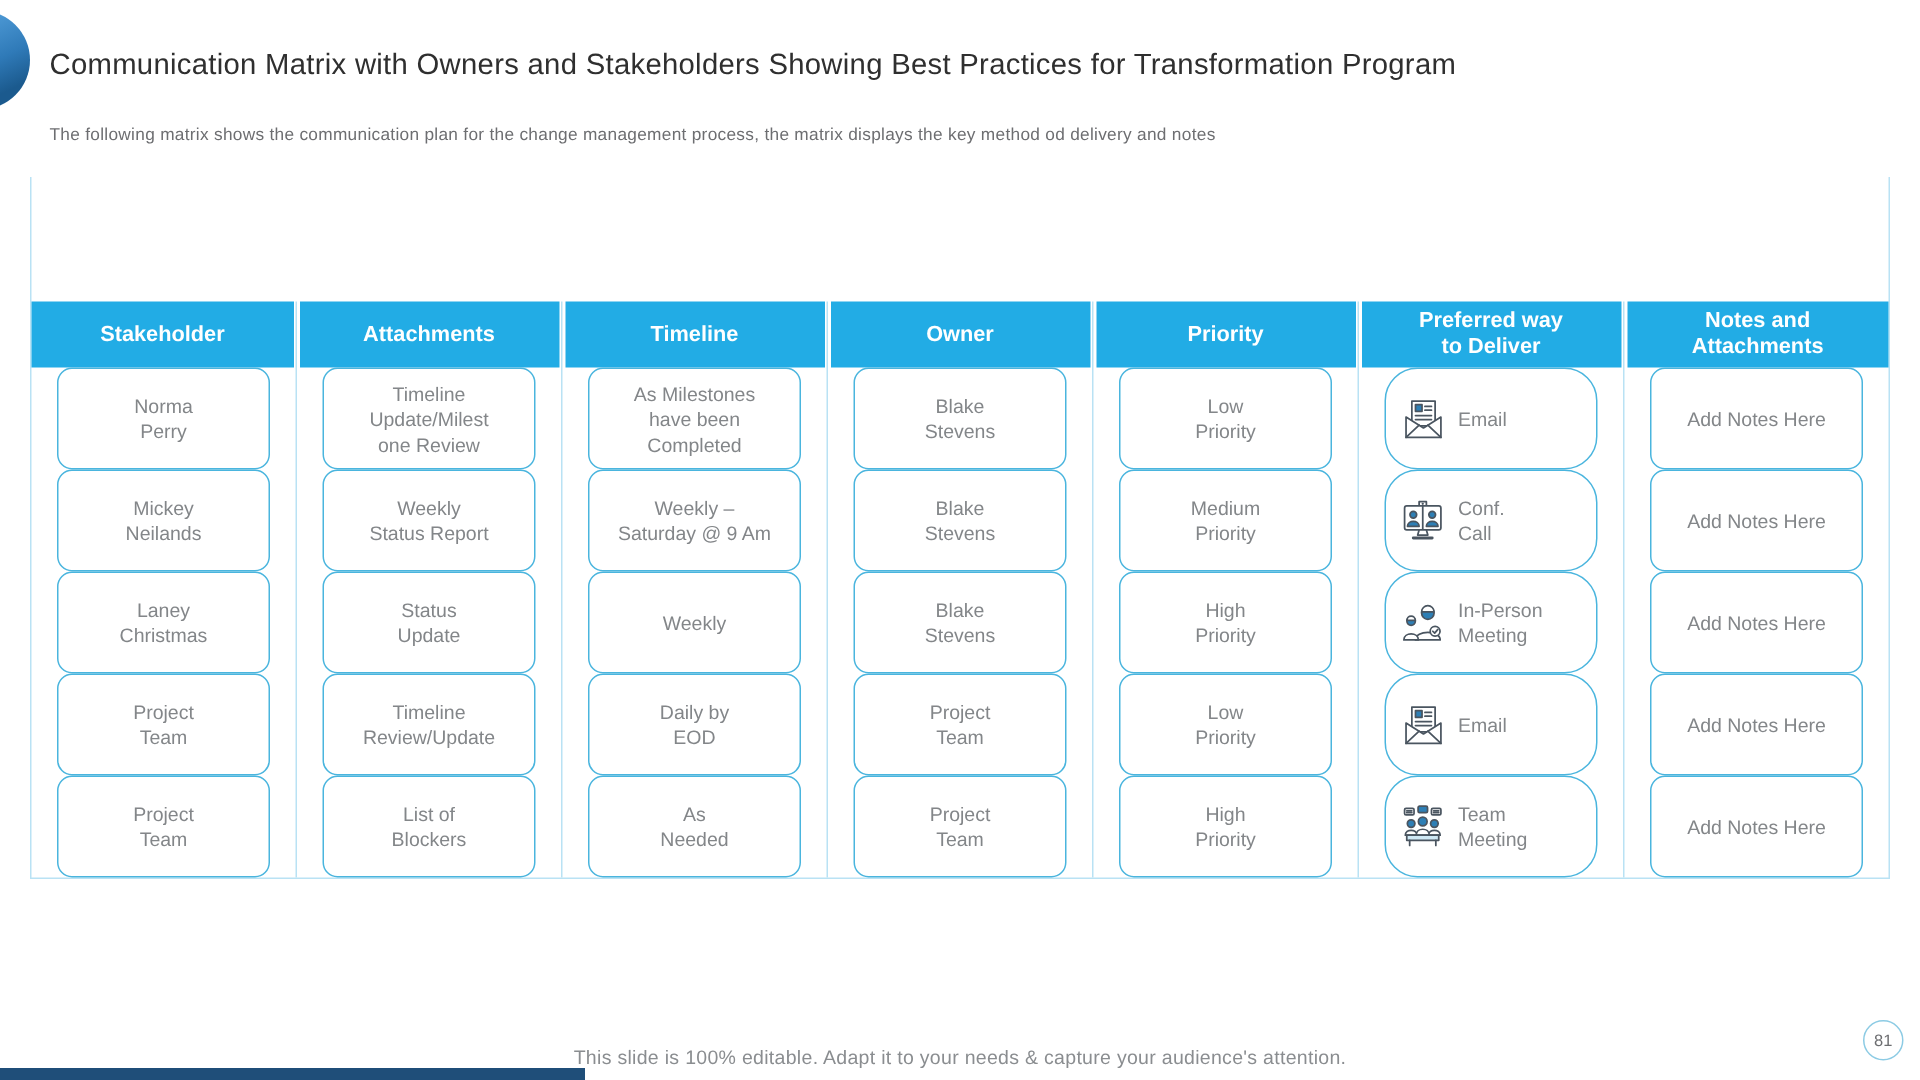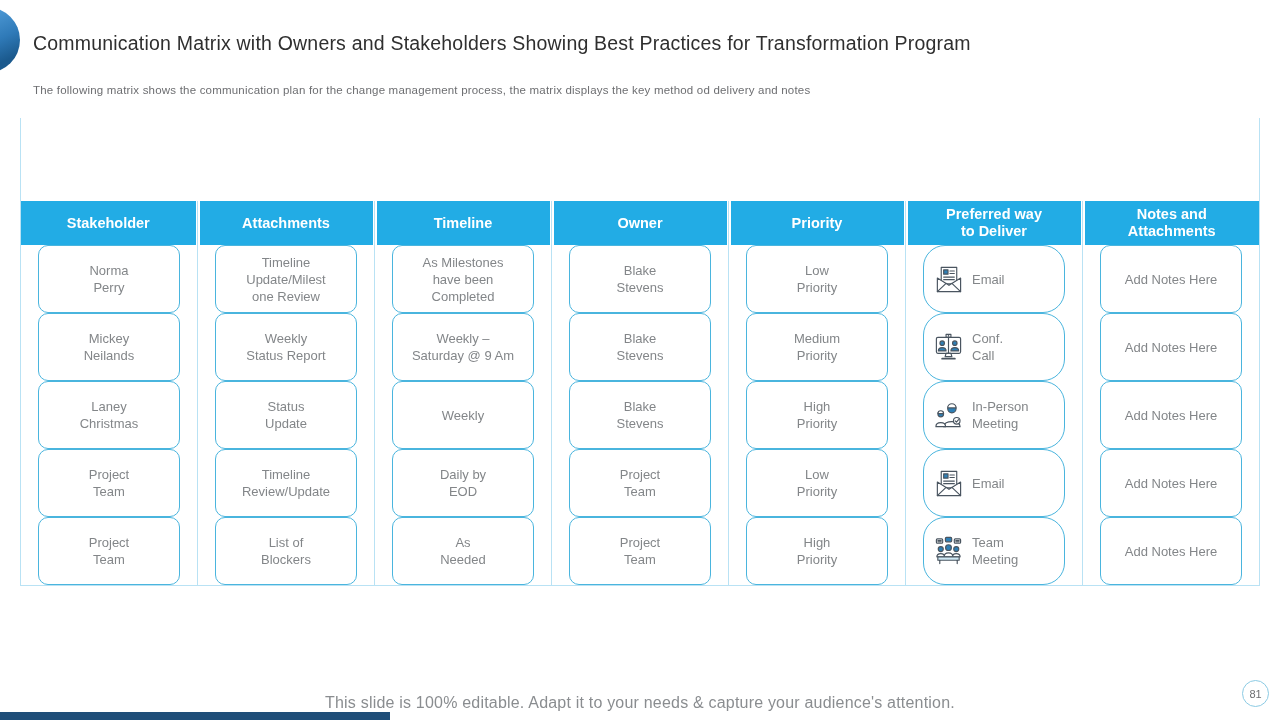--- a/index.html
+++ b/index.html
@@ -43,21 +43,21 @@
     border:1px solid #4ab5de; border-radius:10px;
     display:flex; align-items:center; justify-content:center;
     text-align:center; color:#838689; font-size:13px; line-height:17px;
     white-space:pre-line; padding:3px 5px; overflow:hidden;
   }
   .box.pref { justify-content:flex-start; text-align:left; padding-left:9px; gap:8px;border-radius:22px; }
   .pref-icon { flex:0 0 31px; width:31px; height:31px; }
   .pref-label { white-space:pre-line; }
   .footer-note {
     position:absolute; left:0; right:0; bottom:8px; text-align:center;
-    font-size:16px; color:#8a8d90; letter-spacing:0.2px;
+    font-size:13px; color:#8a8d90; letter-spacing:0.2px;
   }
   .page-badge {
     position:absolute; right:11px; bottom:13px; width:27px; height:27px;
     border:1px solid #8ccbe4; border-radius:50%; background:#ffffff;
     display:flex; align-items:center; justify-content:center;
     font-size:11px; color:#6d6e71;
   }
   .bottom-bar {
     position:absolute; left:0; bottom:0; width:390px; height:8px;
     background:#1f4e79;

